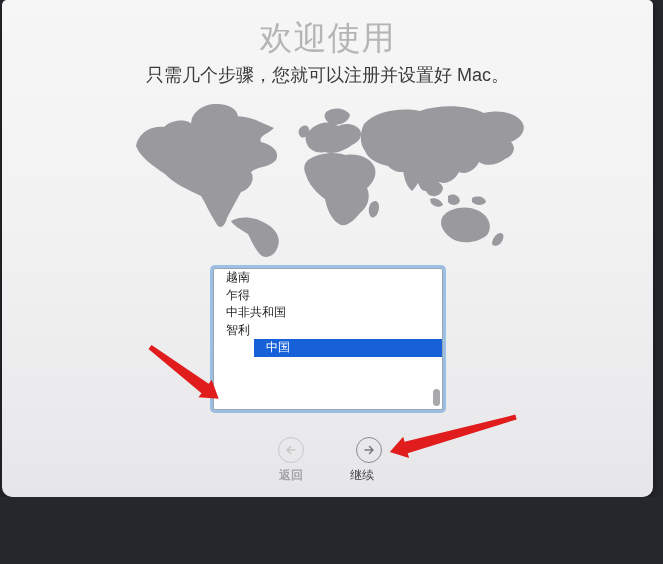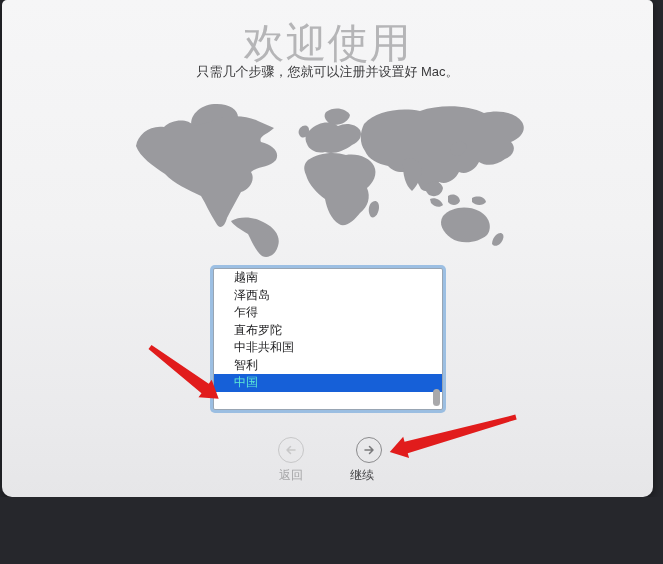--- a/index.html
+++ b/index.html
@@ -18,30 +18,30 @@
     left: 2px; top: 0;
     width: 651px; height: 497px;
     border-radius: 5px 5px 10px 10px;
     background: linear-gradient(180deg, #f6f6f7 0%, #f2f2f3 45%, #eaeaec 85%, #e6e6e8 100%);
     box-shadow: 0 2px 8px rgba(0,0,0,0.45);
   }
   .page-title {
     position: absolute;
     top: 16px; left: 0; width: 100%;
     text-align: center;
-    font-size: 41px;
+    font-size: 33px;
     font-weight: 400;
     letter-spacing: 1px;
     color: #b5b5b7;
   }
   .page-subtitle {
     position: absolute;
     top: 63px; left: 0; width: 100%;
     text-align: center;
-    font-size: 13px;
+    font-size: 18px;
     color: #3a3a3c;
   }
   
   .world-map {
     position: absolute;
     left: 128px; top: 100px;
     width: 420px; height: 160px;
   }
   .world-map path { fill: var(--map, #9a9a9e); }
   
@@ -52,28 +52,29 @@
     background: #ffffff;
     border: 1px solid #98a5b3;
     border-radius: 2px;
     box-shadow: 0 0 0 3px rgba(128,175,222,0.75);
     box-sizing: border-box;
     overflow: hidden;
   }
   .listbox .row {
     height: 17.5px;
     line-height: 17.5px;
-    padding-left: 20px;
+    padding-left: 12px;
     font-size: 12px;
     color: #1c1c1e;
     white-space: nowrap;
   }
   .listbox .row.selected {
     background: var(--selection, #1660d8);
-    color: #5eead4;
+    color: #ffffff;
+    margin-left: 40px;
   }
   .scroll-thumb {
     position: absolute;
     right: 2px; bottom: 3px;
     width: 7px; height: 17px;
     border-radius: 4px;
     background: #a9a9ab;
   }
   
   .nav-circle {
@@ -90,21 +91,21 @@
   }
   .nav-circle.back { left: 276px; top: 437px; border-color: #c7c7c8; color: #c7c7c8; }
   .nav-circle.continue { left: 354px; top: 437px; border-color: #8b8b8d; color: #79797b; }
   .nav-label {
     position: absolute;
     top: 467px;
     width: 60px;
     text-align: center;
     font-size: 12px;
   }
-  .nav-label.back { left: 259px; color: #a5a5a7; }
+  .nav-label.back { left: 259px; color: #a5a5a7; font-weight: bold; }
   .nav-label.continue { left: 330px; color: #454547; }
   
   .annotations {
     position: absolute;
     left: 0; top: 0;
     width: 663px; height: 564px;
     pointer-events: none;
   }
   .annotations polygon { fill: var(--arrow, #e11c1c); }
   
@@ -156,23 +157,21 @@
     <path d="M323,44 C329,39 336,41 337,47 C335,53 329,58 323,55 C319,51 319,48 323,44 Z"></path>
 
     <path d="M313,116 C321,107 337,105 349,111 C359,116 363,127 357,135 C348,143 331,145 321,138 C313,132 308,124 313,116 Z"></path>
 
     <path d="M366,135 C370,131 375,133 373,139 C371,145 365,148 362,144 C362,140 364,137 366,135 Z"></path>
   </svg>
 
   <div class="listbox">
     <div>
         <div class="row">越南</div>
-        <div class="row">泽西岛</div>
         <div class="row">乍得</div>
-        <div class="row">直布罗陀</div>
         <div class="row">中非共和国</div>
         <div class="row">智利</div>
         <div class="row selected">中国</div>
       </div>
     <div class="scroll-thumb"></div>
   </div>
 
   <div class="nav-circle back">
     <svg width="14" height="14" viewBox="0 0 14 14">
       <path d="M11,7 H3 M6.5,3.5 L3,7 L6.5,10.5" stroke="currentColor" fill="none" stroke-width="1.5" stroke-linecap="round" stroke-linejoin="round"></path>

